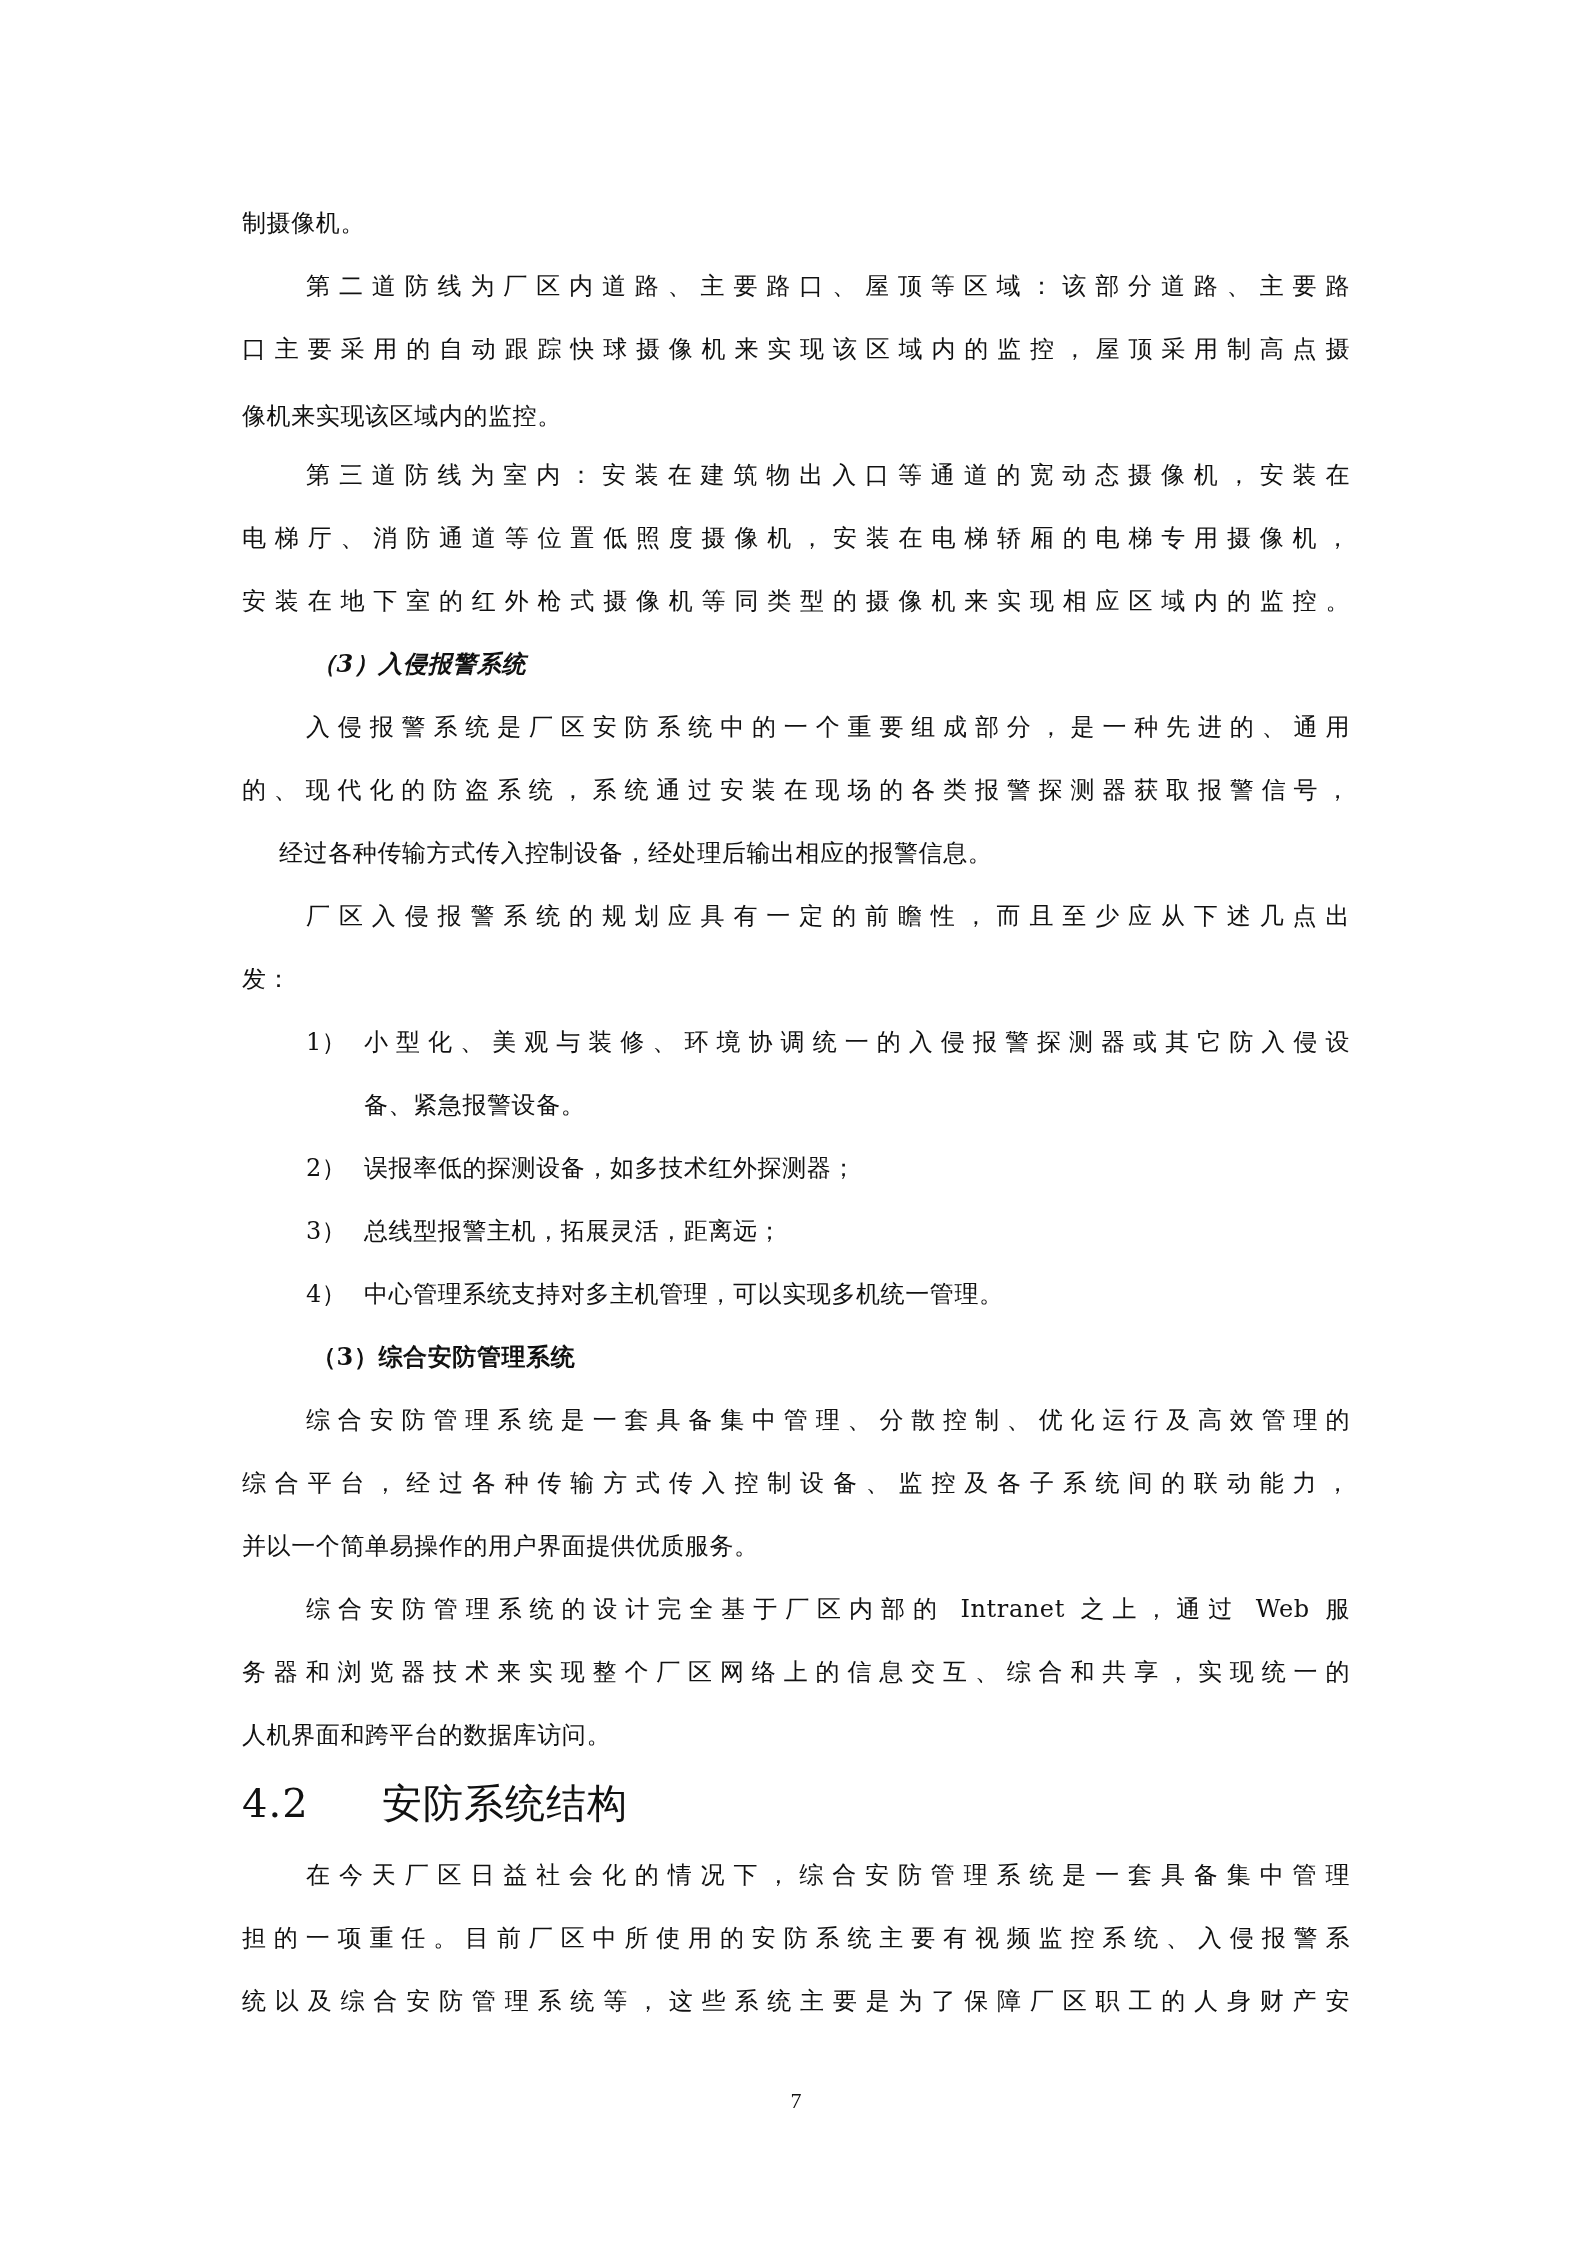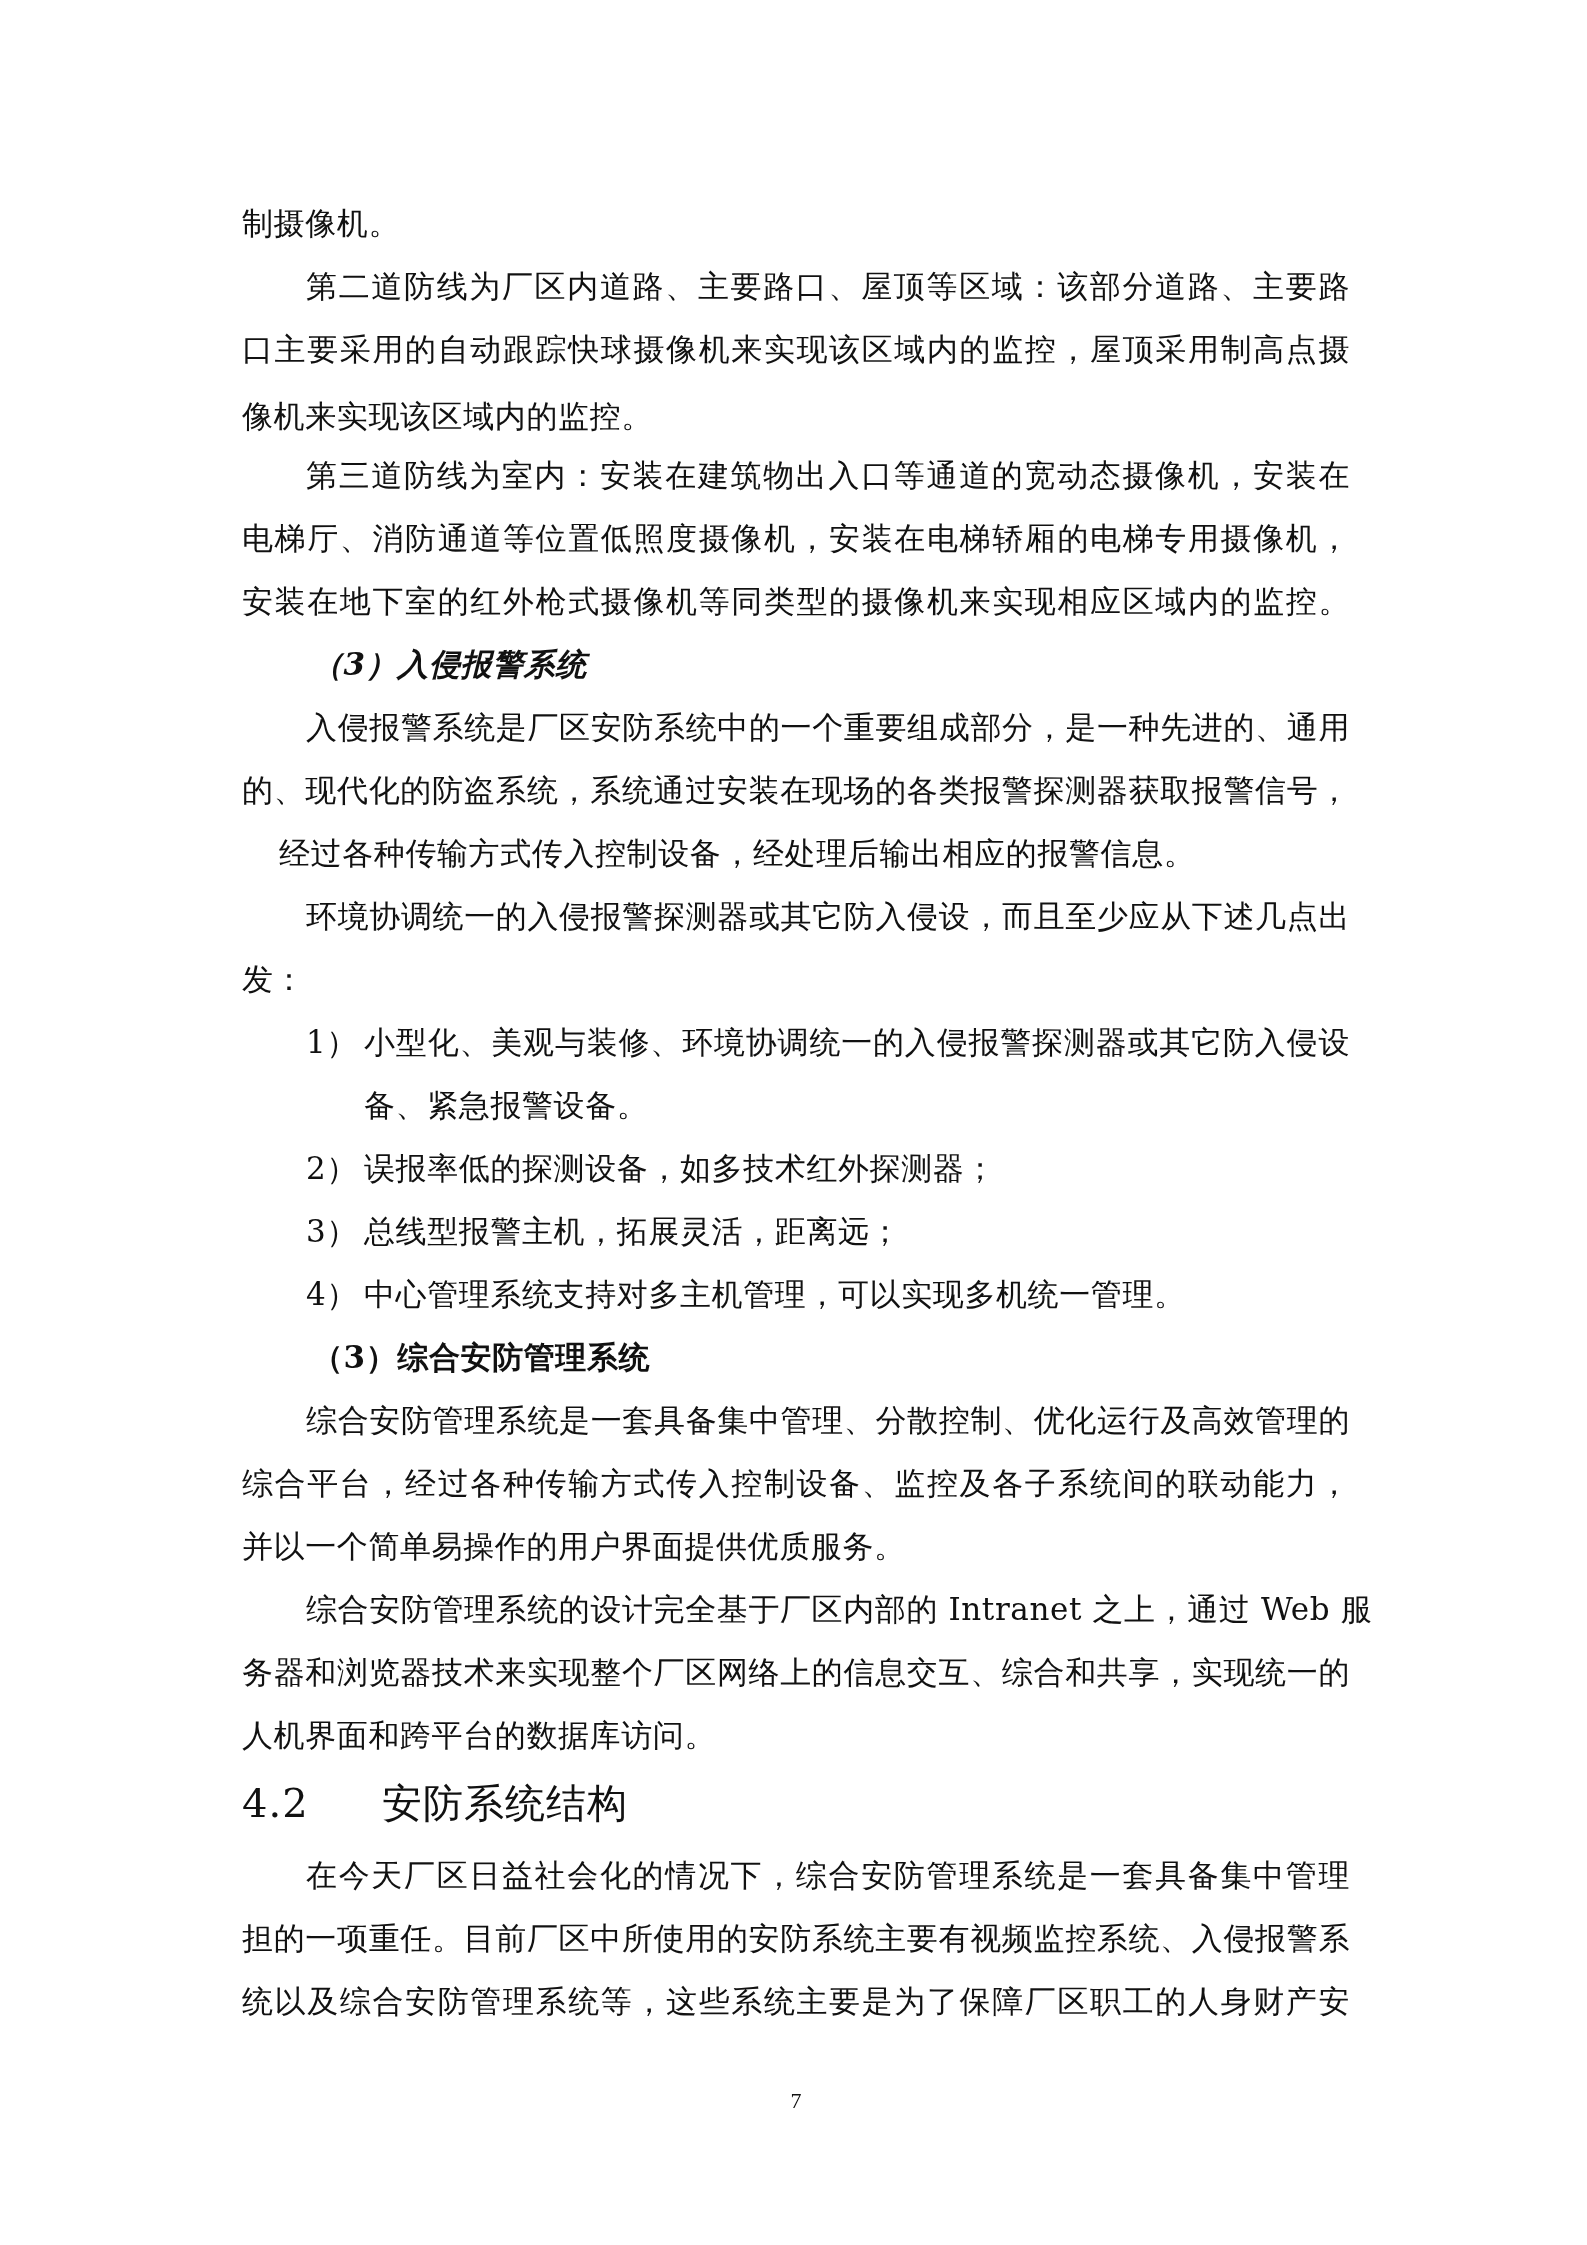--- a/index.html
+++ b/index.html
@@ -18,21 +18,21 @@
     .page {
       position: absolute;
       left: 242px;
       top: 0;
       width: 1108px;
     }
     .line {
       position: absolute;
       left: 0;
       white-space: nowrap;
-      font-size: 31px;
+      font-size: 24px;
       line-height: 40px;
       letter-spacing: 0.6px;
     }
     .indent { left: 64px; }
     .list-num { left: 64px; }
     .list-text { left: 122px; }
     .subhead { left: 70px; font-weight: bold; }
     .section-heading {
       position: absolute;
       left: 0;
@@ -75,21 +75,21 @@
   <div class="line indent justify" style="top:455px; width:1044px;">第三道防线为室内：安装在建筑物出入口等通道的宽动态摄像机，安装在</div>
   <div class="line justify" style="top:518px;">电梯厅、消防通道等位置低照度摄像机，安装在电梯轿厢的电梯专用摄像机，</div>
   <div class="line justify" style="top:581px;">安装在地下室的红外枪式摄像机等同类型的摄像机来实现相应区域内的监控。</div>
 
   <div class="line subhead" style="top:644px;font-style:italic;">（3）入侵报警系统</div>
 
   <div class="line indent justify" style="top:707px; width:1044px;">入侵报警系统是厂区安防系统中的一个重要组成部分，是一种先进的、通用</div>
   <div class="line justify" style="top:770px;">的、现代化的防盗系统，系统通过安装在现场的各类报警探测器获取报警信号，</div>
   <div class="line" style="top:833px;margin-left:37px;">经过各种传输方式传入控制设备，经处理后输出相应的报警信息。</div>
 
-  <div class="line indent justify" style="top:896px; width:1044px;">环境协调统一的入侵报警探测器或其它防入侵设，而且至少应从下述几点出</div>
+  <div class="line indent justify" style="top:896px; width:1044px;">厂区入侵报警系统的规划应具有一定的前瞻性，而且至少应从下述几点出</div>
   <div class="line" style="top:959px;">发：</div>
 
   <div class="line list-num" style="top:1022px;">1）</div>
   <div class="line list-text justify-list" style="top:1022px;">小型化、美观与装修、环境协调统一的入侵报警探测器或其它防入侵设</div>
   <div class="line list-text" style="top:1085px;">备、紧急报警设备。</div>
 
   <div class="line list-num" style="top:1148px;">2）</div>
   <div class="line list-text" style="top:1148px;">误报率低的探测设备，如多技术红外探测器；</div>
 
   <div class="line list-num" style="top:1211px;">3）</div>

